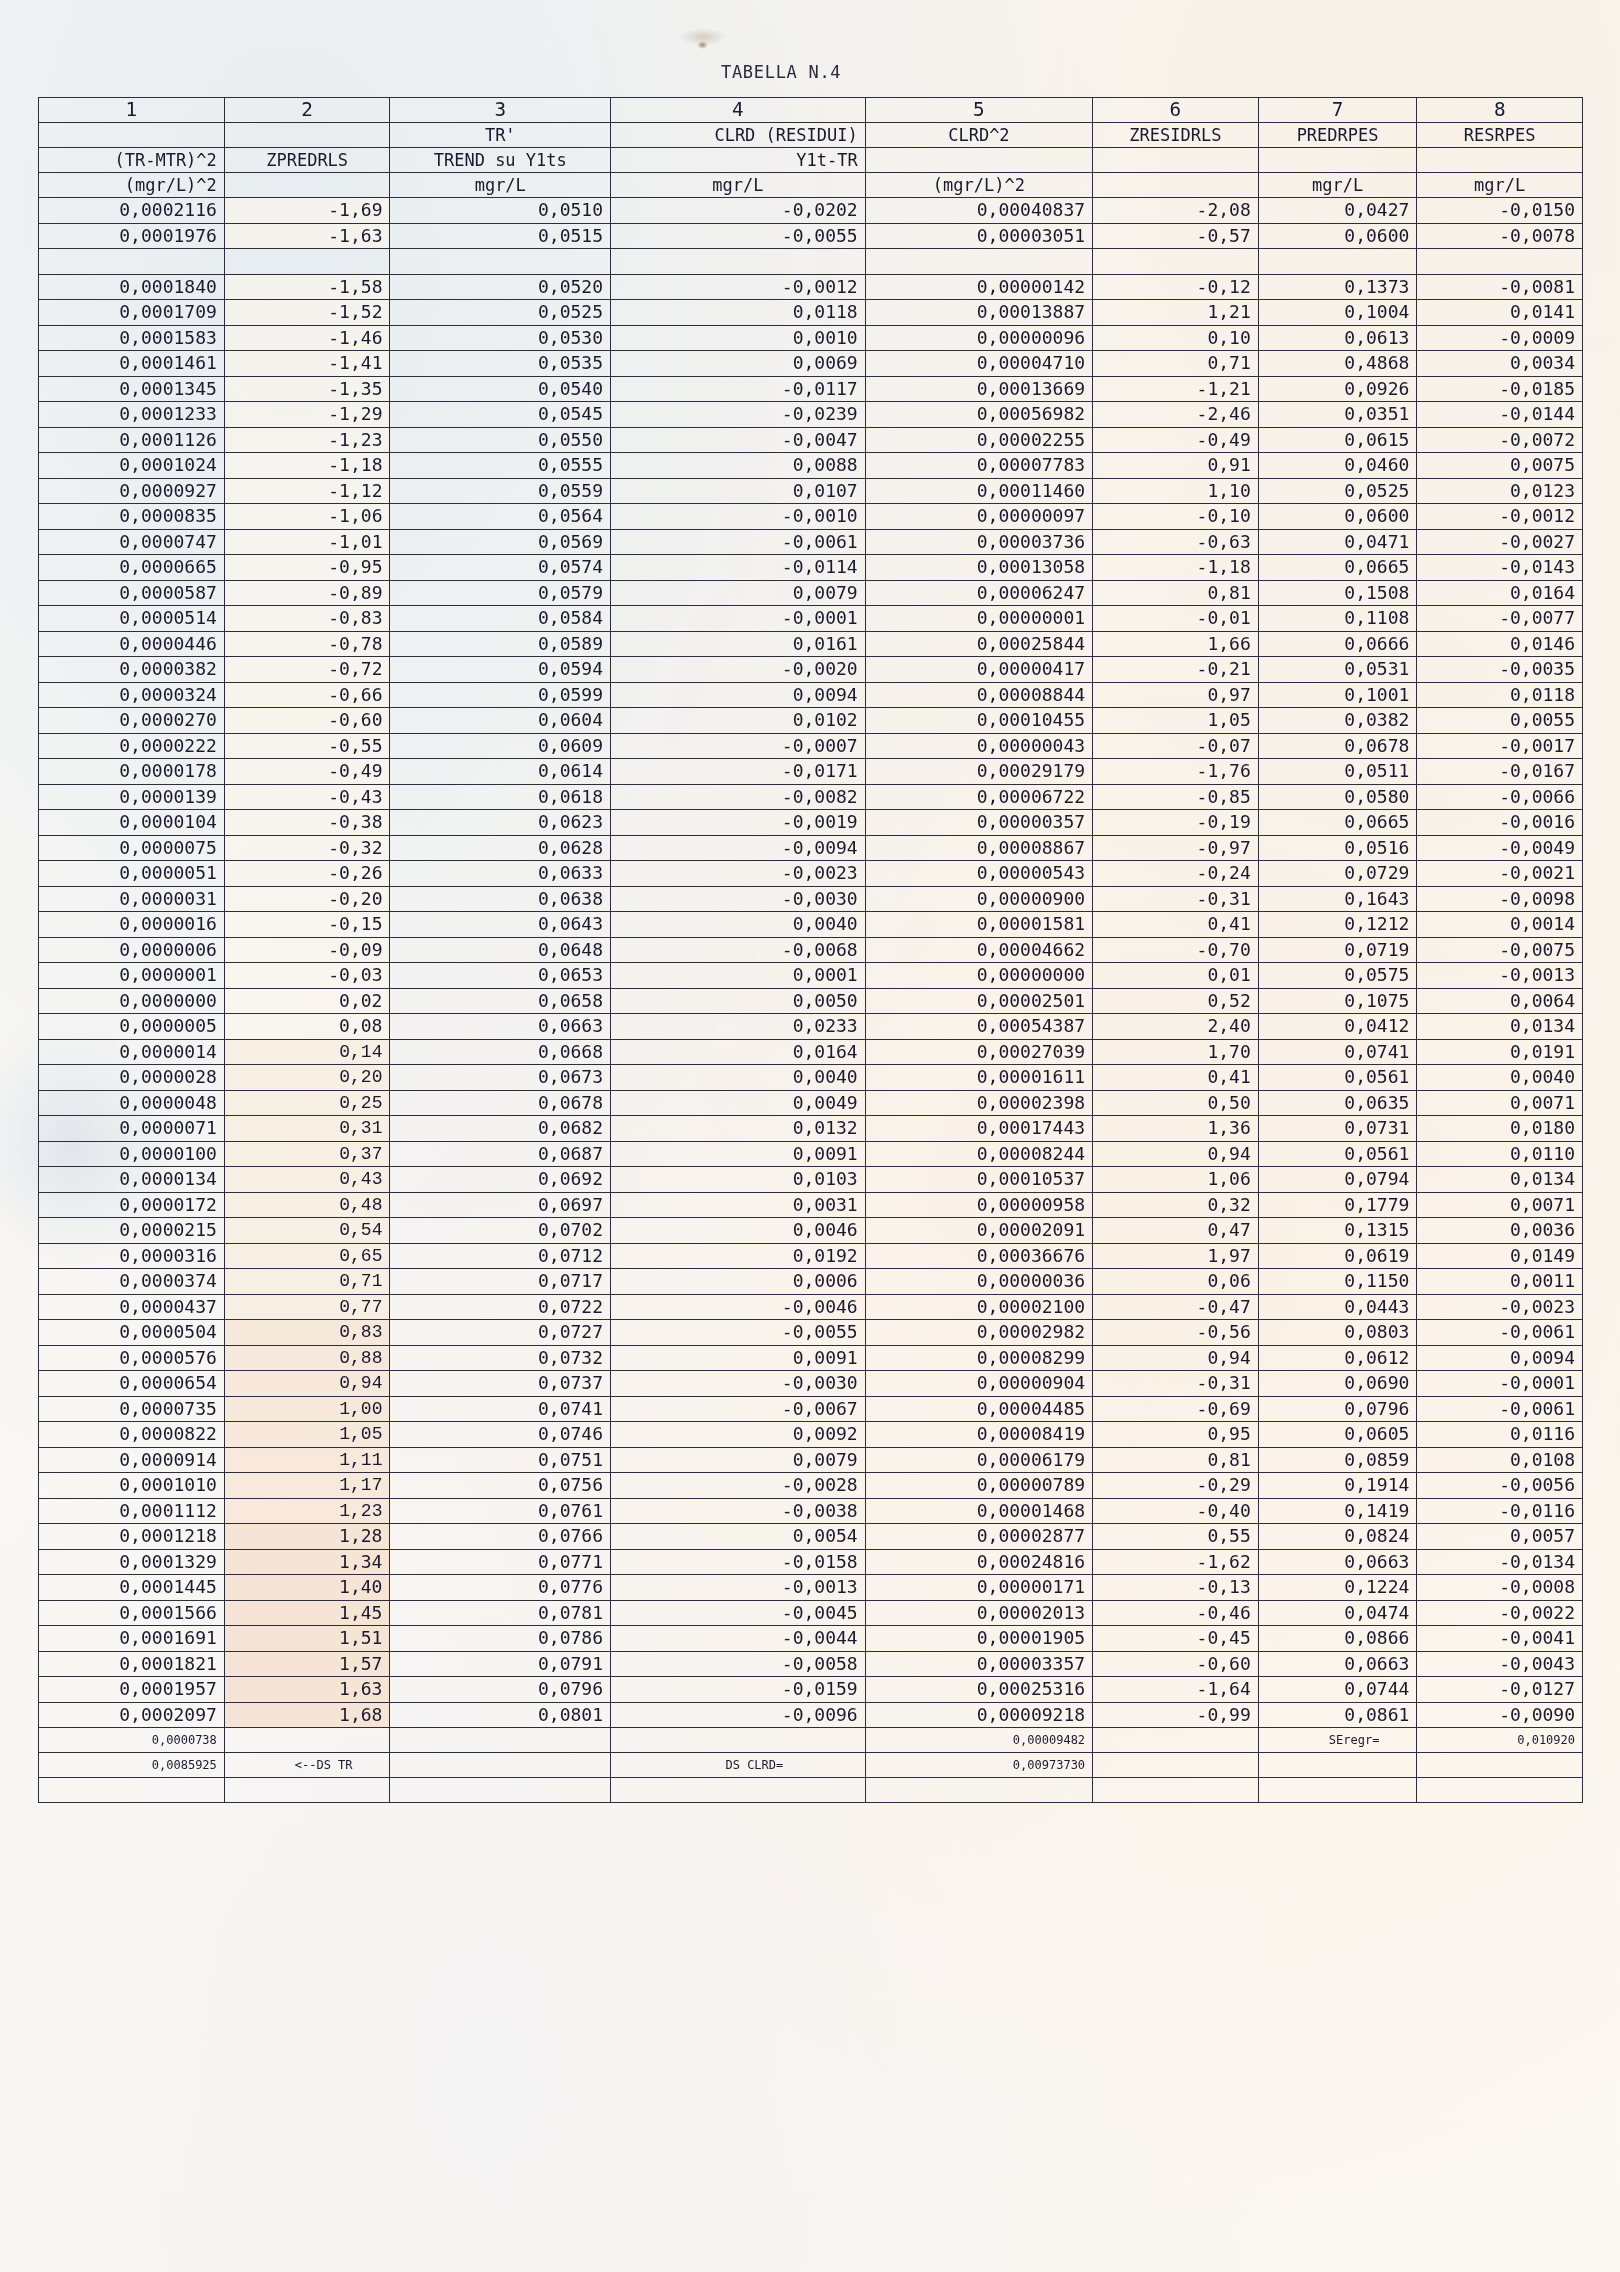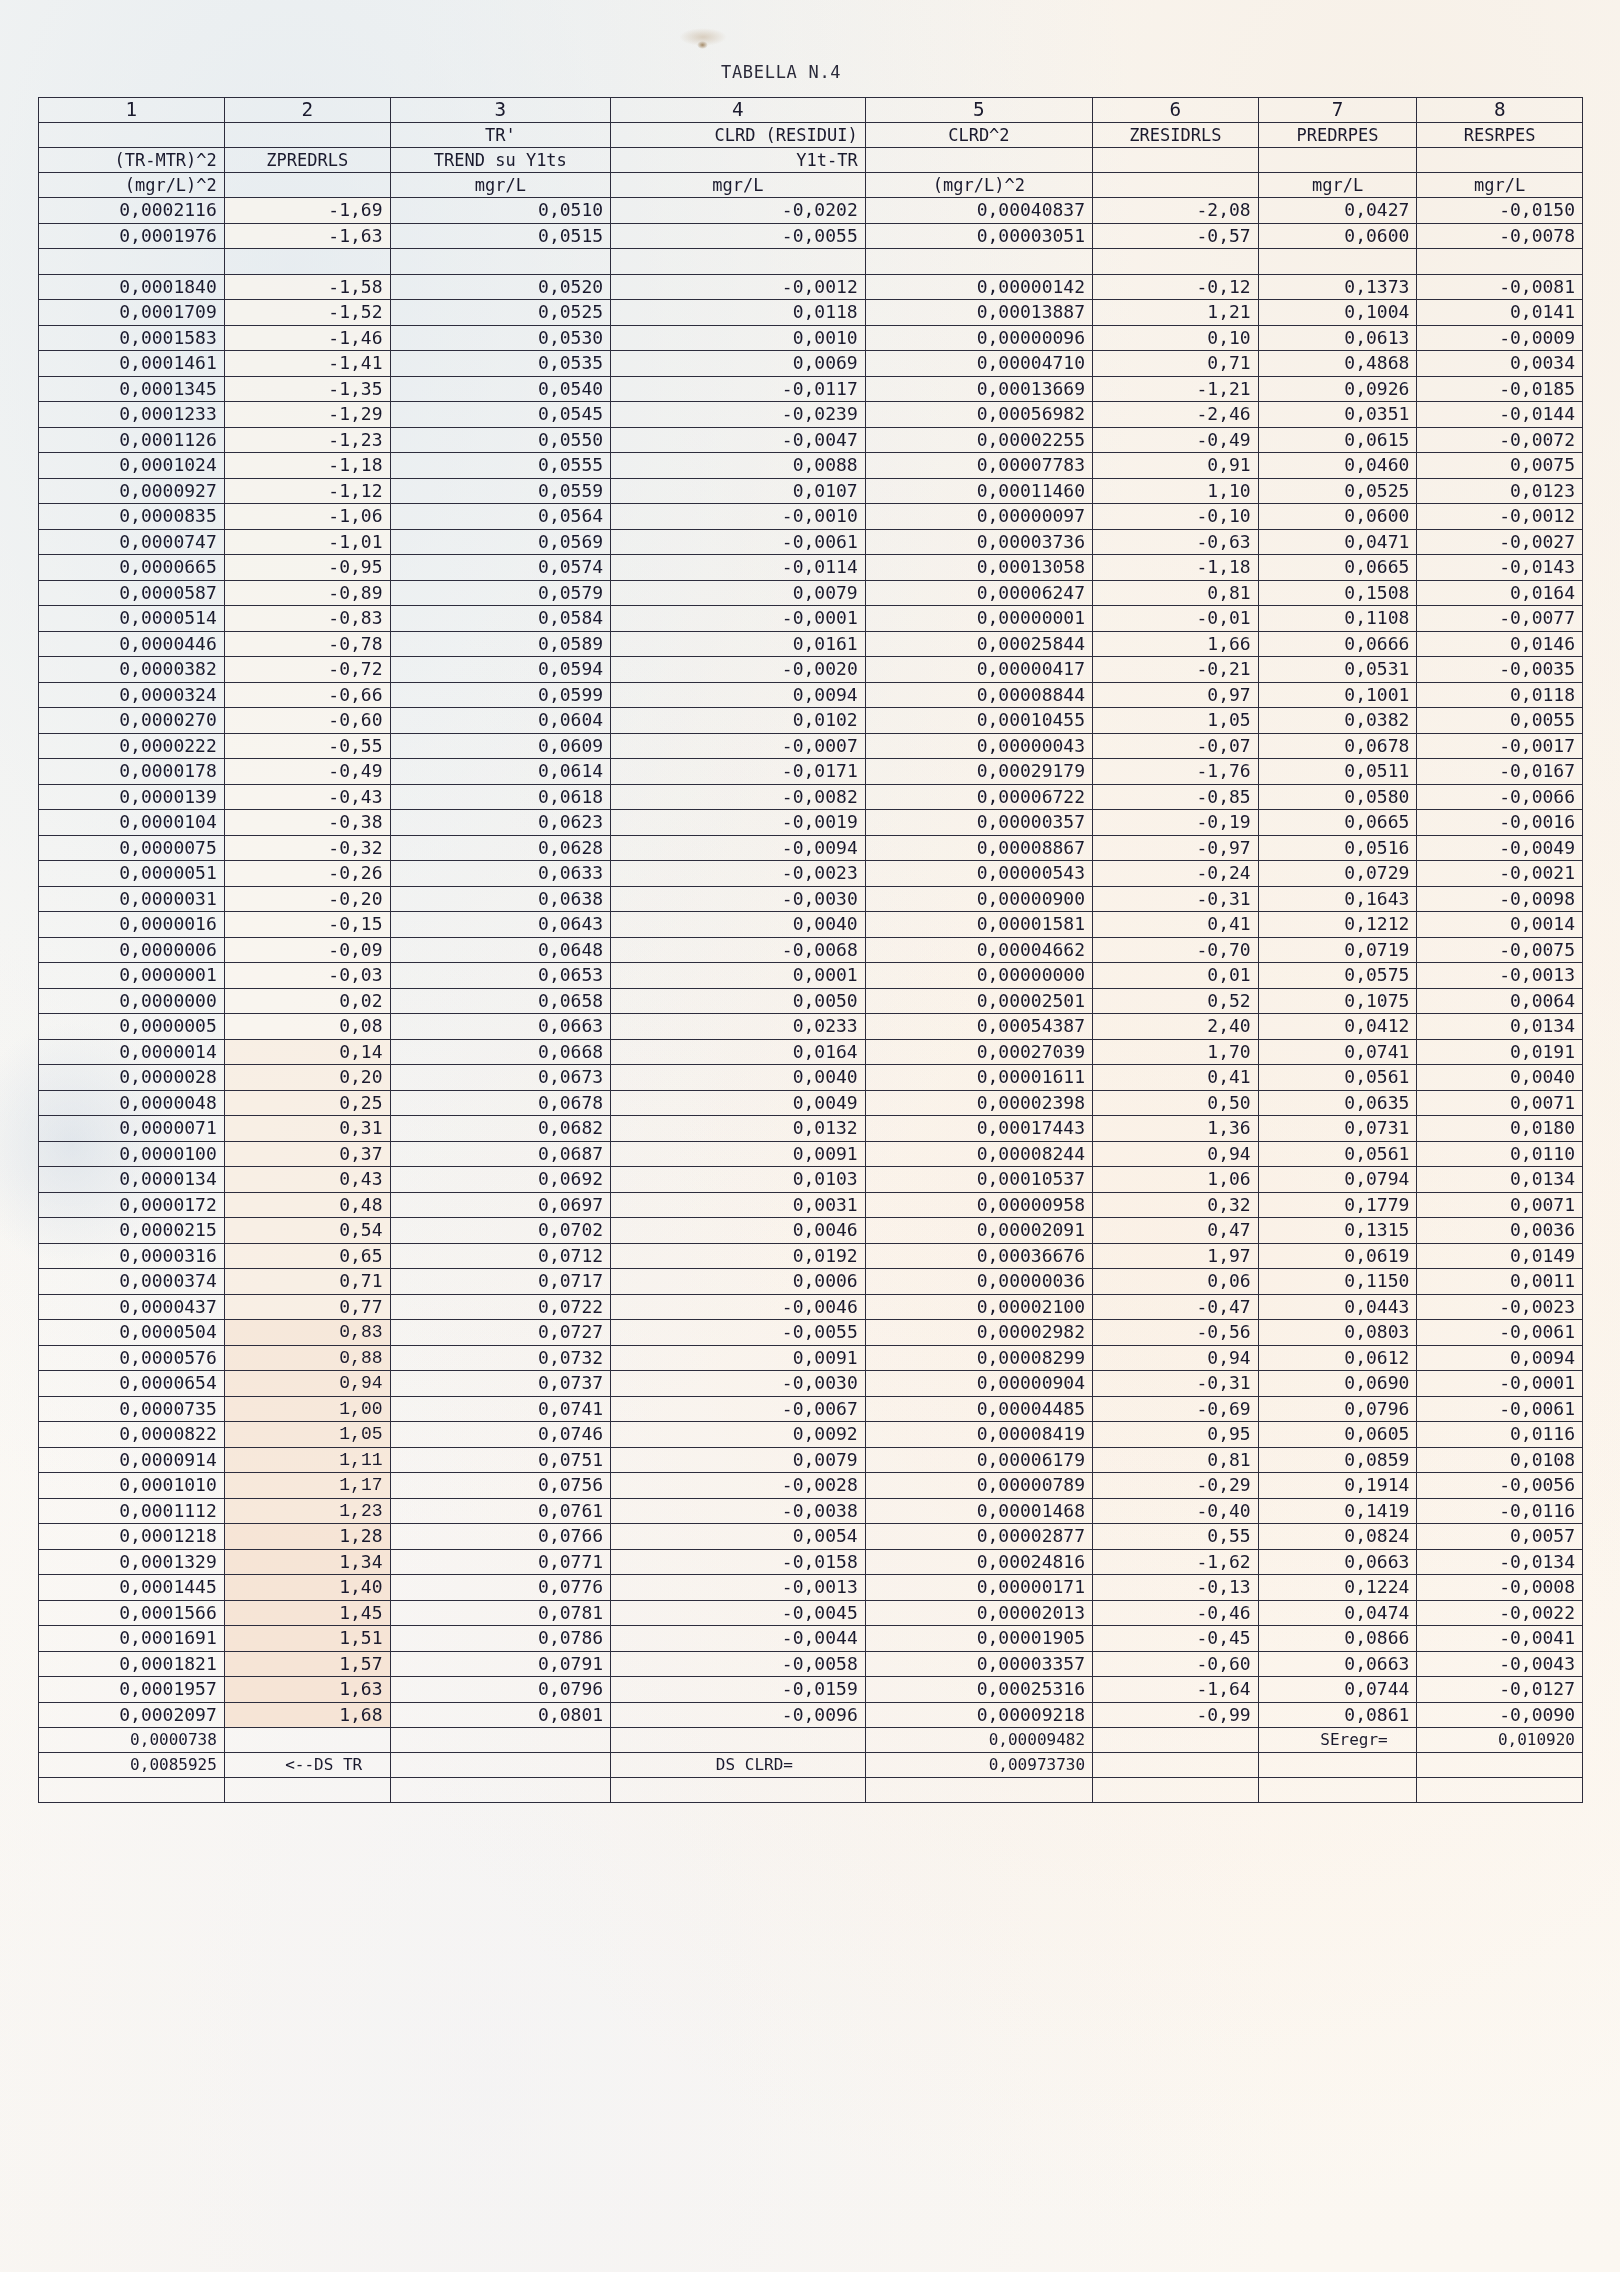--- a/index.html
+++ b/index.html
@@ -105,33 +105,33 @@
   td.num {
     text-align: right;
     font-size: 18px;
     letter-spacing: 0px;
   }
 
   tbody.body tr td { height: 25.5px; }
 
   
   .tintA { background: rgba(252,246,236,0.65); }
-  .tintB { background: rgba(250,236,222,0.7); }
+  .tintB { background: rgba(250,236,222,0.7); font-family: Liberation Mono, monospace; }
   .tintC { background: rgba(247,226,208,0.7); font-family: Liberation Mono, monospace; }
   .tintD { background: rgba(245,218,196,0.62); margin-left: 13px; }
 
   .gapRow td {
     border-left: 0.7px solid #2d2d3d;
     border-right: 0.7px solid #2d2d3d;
     border-top: 0.7px solid #2d2d3d;
     border-bottom: 0.7px solid #2d2d3d;
     height: 12.4px;
   }
 
-  .footer td { height: 30px; font-size: 16px; }
+  .footer td { height: 30px; font-size: 12px; }
   .footer td.ctr { text-align: center; padding-left: 40px; }
   .thickbot td { border-bottom: 2.1px solid #1d1d2b; }
 
   .emptyrow td { height: 23.5px; }
 </style>
 </head>
 <body>
 
 <div class="paper"></div>
 <div class="smudge1"></div>

